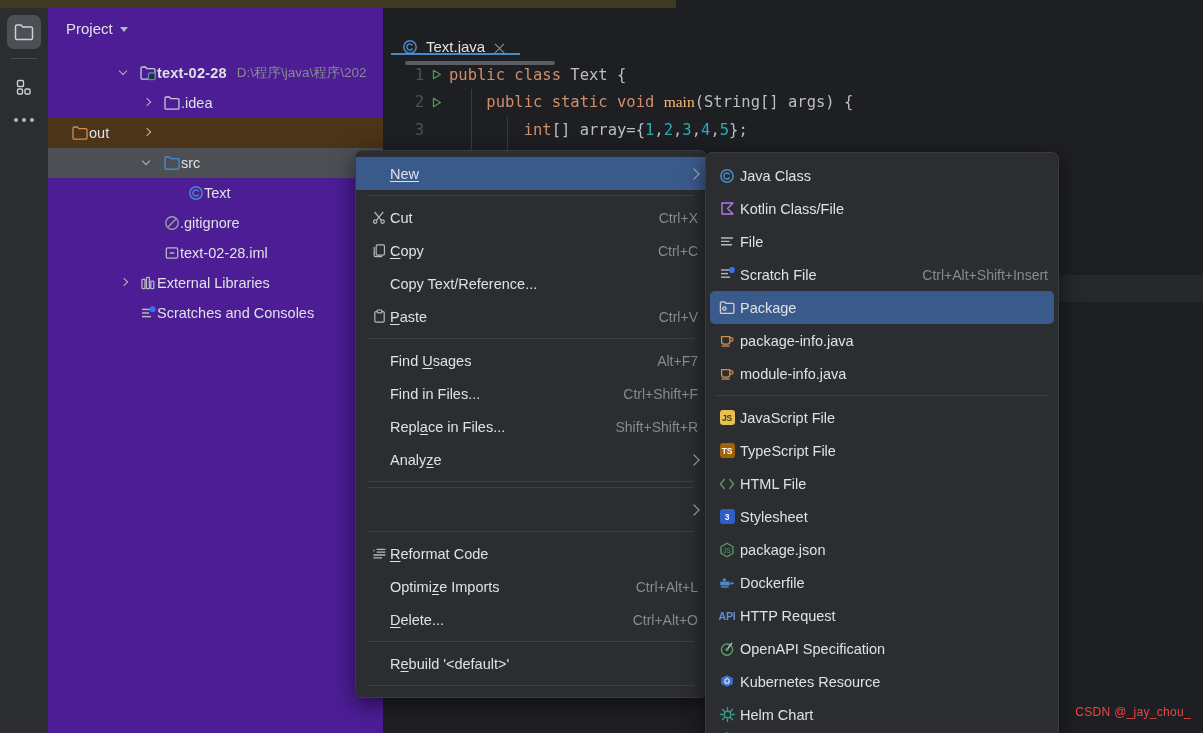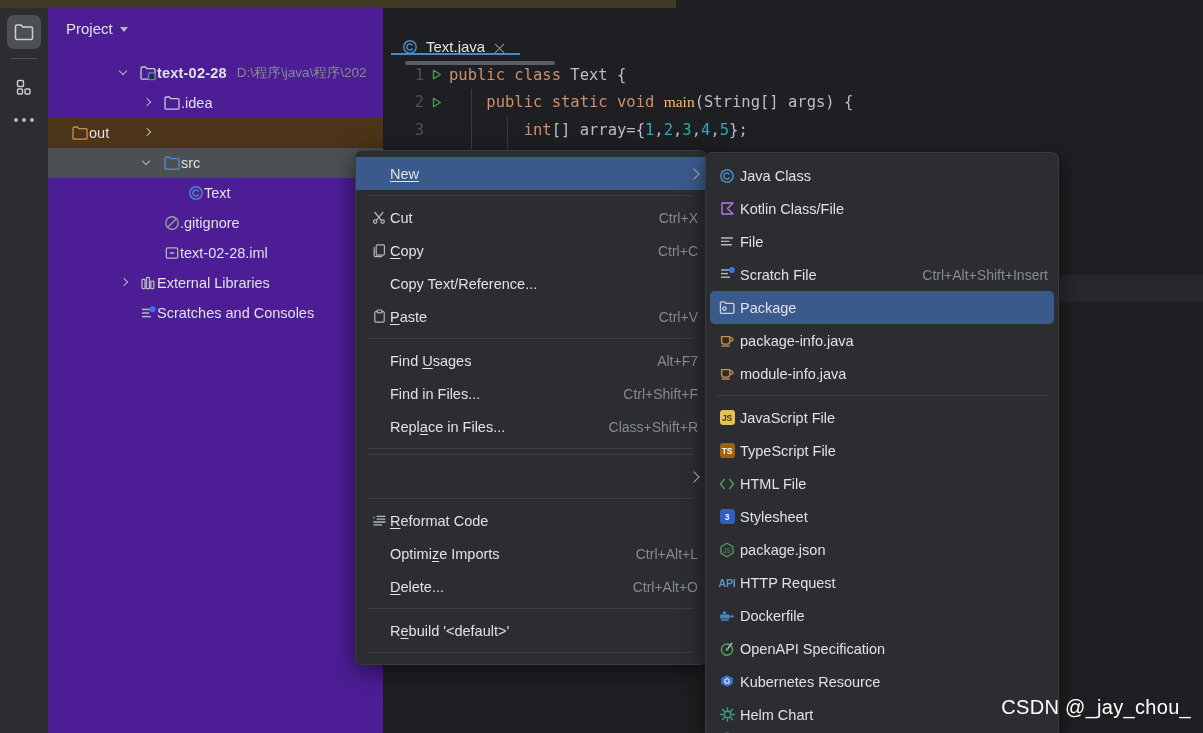--- a/index.html
+++ b/index.html
@@ -286,22 +286,22 @@
     letter-spacing: -.3px;
   }
   .badge.js { background: #e8bf52; color: #3a3622; }
   .badge.ts { background: #a16207; }
   .badge.css { background: #2d5fc7; }
 
   
   #watermark {
     position: absolute;
     right: 12px; bottom: 14px;
-    color: #ffffff;
-    font-size: 20px;
+    color: #ef4444;
+    font-size: 12px;
     letter-spacing: .3px;
     z-index: 40;
   }
 </style>
 </head>
 <body>
 
 <div id="top-strip">
   <div class="olive"></div>
 </div>
@@ -558,23 +558,28 @@
 
   <div class="mi">
     <span class="micon"></span>
     <span class="mlabel">Find in Files...</span>
     <span class="mshort">Ctrl+Shift+F</span>
   </div>
 
   <div class="mi">
     <span class="micon"></span>
     <span class="mlabel">Repl<span class="u">a</span>ce in Files...</span>
-    <span class="mshort">Class+Shift+R</span>
-  </div>
-
+    <span class="mshort">Shift+Shift+R</span>
+  </div>
+
+  <div class="mi">
+    <span class="micon"></span>
+    <span class="mlabel">Analy<span class="u">z</span>e</span>
+    <span class="subarrow"></span>
+  </div>
 
   <div class="msep"></div>
 
 
   <div class="msep"></div>
 
   <div class="mi">
     <span class="micon"></span>
     <span class="mlabel"></span>
     <span class="subarrow"></span>
@@ -734,39 +739,39 @@
       <svg width="16" height="16" viewBox="0 0 16 16" fill="none">
         <path d="M8 1.3 14 4.7v6.6L8 14.7 2 11.3V4.7L8 1.3Z" stroke="#5a9e68" stroke-width="1.3" fill="none" stroke-linejoin="round"></path>
         <text x="8" y="10.6" font-size="6.4" fill="#5a9e68" text-anchor="middle" font-family="Liberation Sans, sans-serif">JS</text>
       </svg>
     </span>
     <span class="slabel">package.json</span>
   </div>
 
   <div class="si">
     <span class="sicon">
-      <span style="font-size:10.5px;color:#5f8fd6;font-weight:bold;letter-spacing:-.2px;">API</span>
-    </span>
-    <span class="slabel">HTTP Request</span>
-  </div>
-
-  <div class="si">
-    <span class="sicon">
       <svg width="18" height="14" viewBox="0 0 18 14" fill="none">
         <rect x="2.2" y="5.5" width="9.4" height="4" rx=".6" fill="#4a88c7"></rect>
         <rect x="4.8" y="2.5" width="3.2" height="2.6" rx=".5" fill="#4a88c7"></rect>
         <path d="M12 6.8c1.6-.9 3.2-.6 4 .3-.6 1.4-2.2 1.9-3.6 1.2" fill="#4a88c7"></path>
         <rect x="2.8" y="10.2" width="8" height="1.6" rx=".8" fill="#4a88c7"></rect>
       </svg>
     </span>
     <span class="slabel">Dockerfile</span>
   </div>
 
   <div class="si">
     <span class="sicon">
+      <span style="font-size:10.5px;color:#5f8fd6;font-weight:bold;letter-spacing:-.2px;">API</span>
+    </span>
+    <span class="slabel">HTTP Request</span>
+  </div>
+
+  <div class="si">
+    <span class="sicon">
       <svg width="16" height="16" viewBox="0 0 16 16" fill="none">
         <circle cx="8" cy="8.6" r="5.6" stroke="#5a9e68" stroke-width="1.4"></circle>
         <path d="M8 8.6 12.6 2.4" stroke="#c0c4ca" stroke-width="1.5" stroke-linecap="round"></path>
         <circle cx="8" cy="8.6" r="1.5" fill="#5a9e68"></circle>
       </svg>
     </span>
     <span class="slabel">OpenAPI Specification</span>
   </div>
 
   <div class="si">

